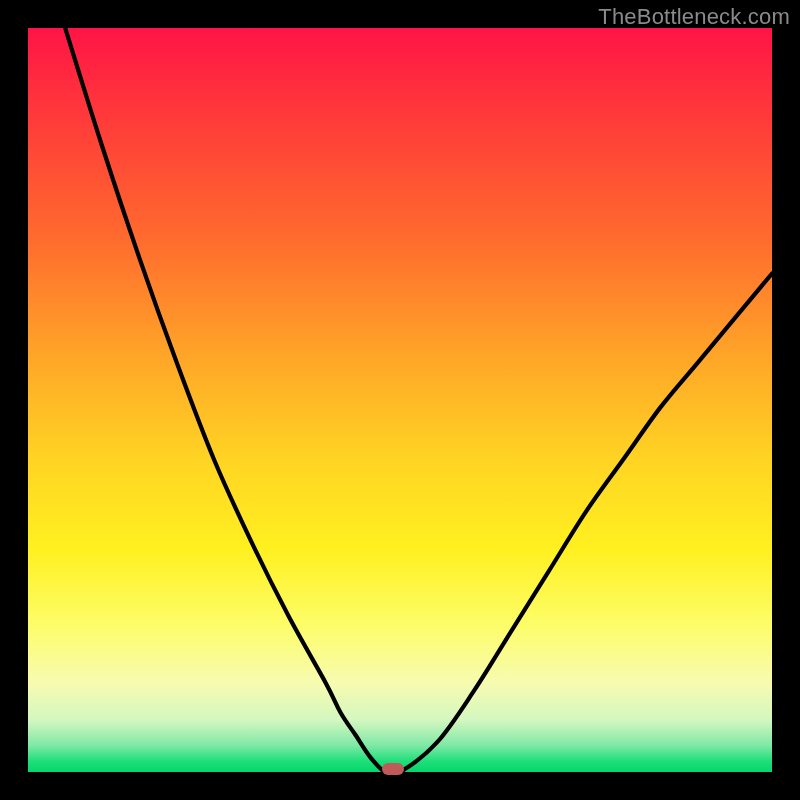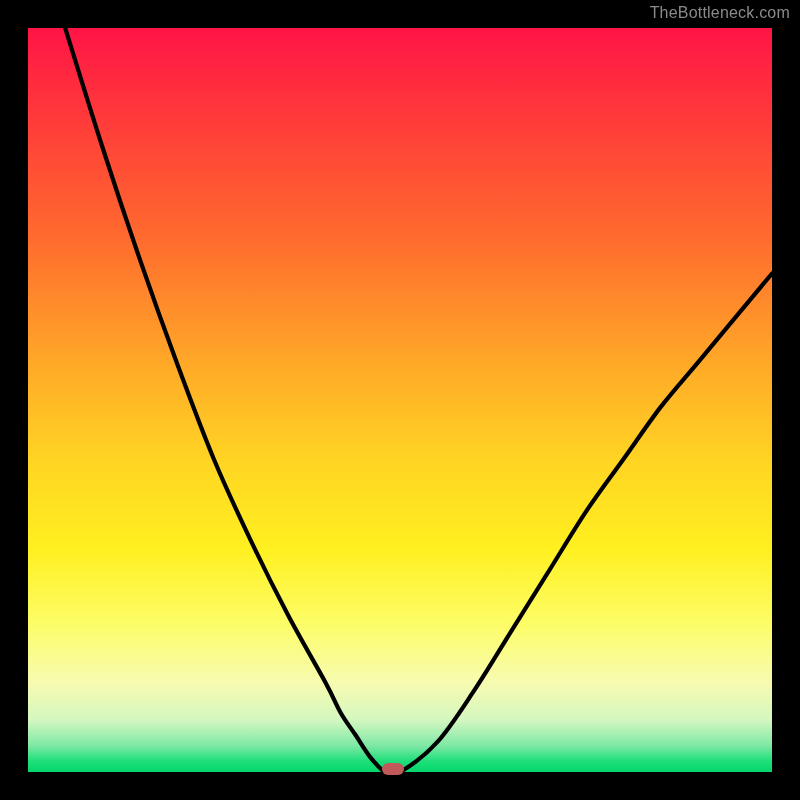--- a/index.html
+++ b/index.html
@@ -36,21 +36,21 @@
       #7de8a5 96.5%,
       #1fdf7a 98.5%,
       #05d66a 100%
     );
   }
   .watermark {
     position: absolute;
     top: 4px;
     right: 10px;
     color: #8a8a8a;
-    font-size: 16px;
+    font-size: 22px;
     font-weight: 500;
     letter-spacing: 0.2px;
     user-select: none;
   }
   svg.curve {
     position: absolute;
     left: 0;
     top: 0;
     width: 744px;
     height: 744px;

